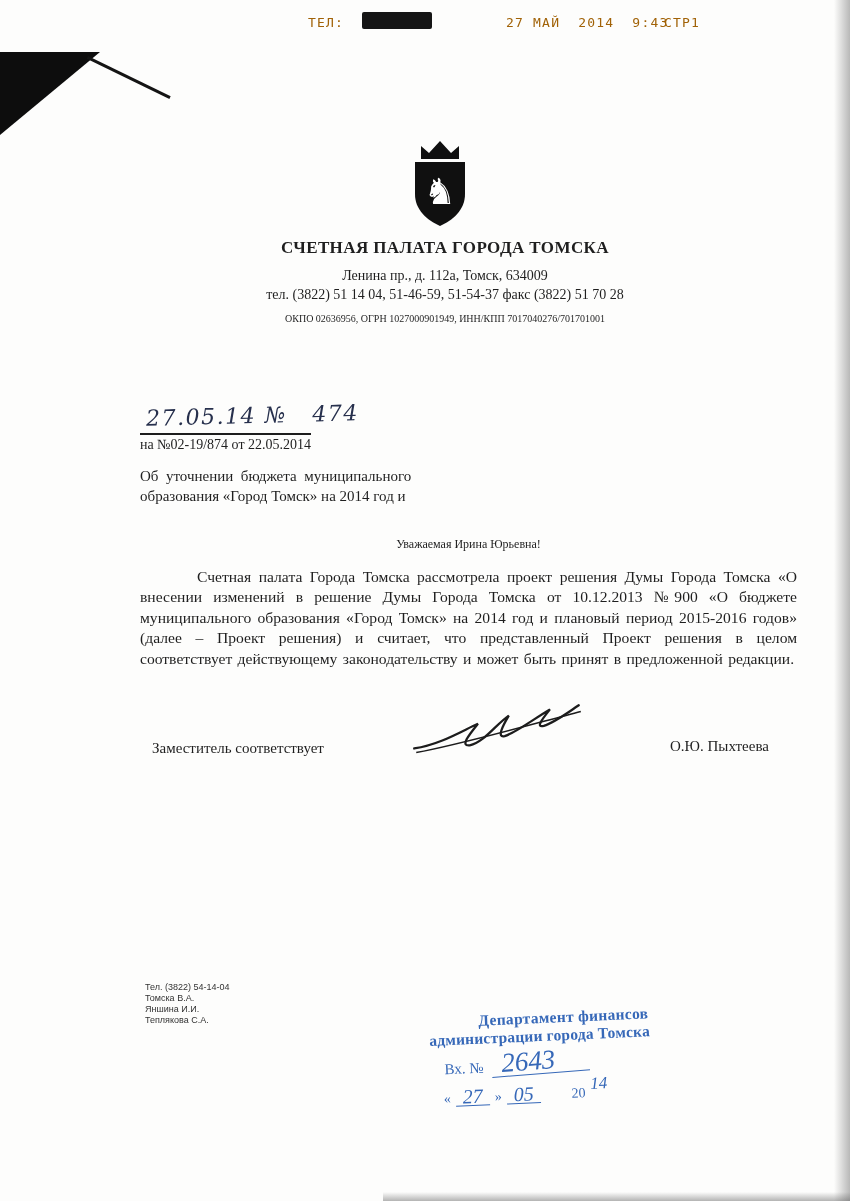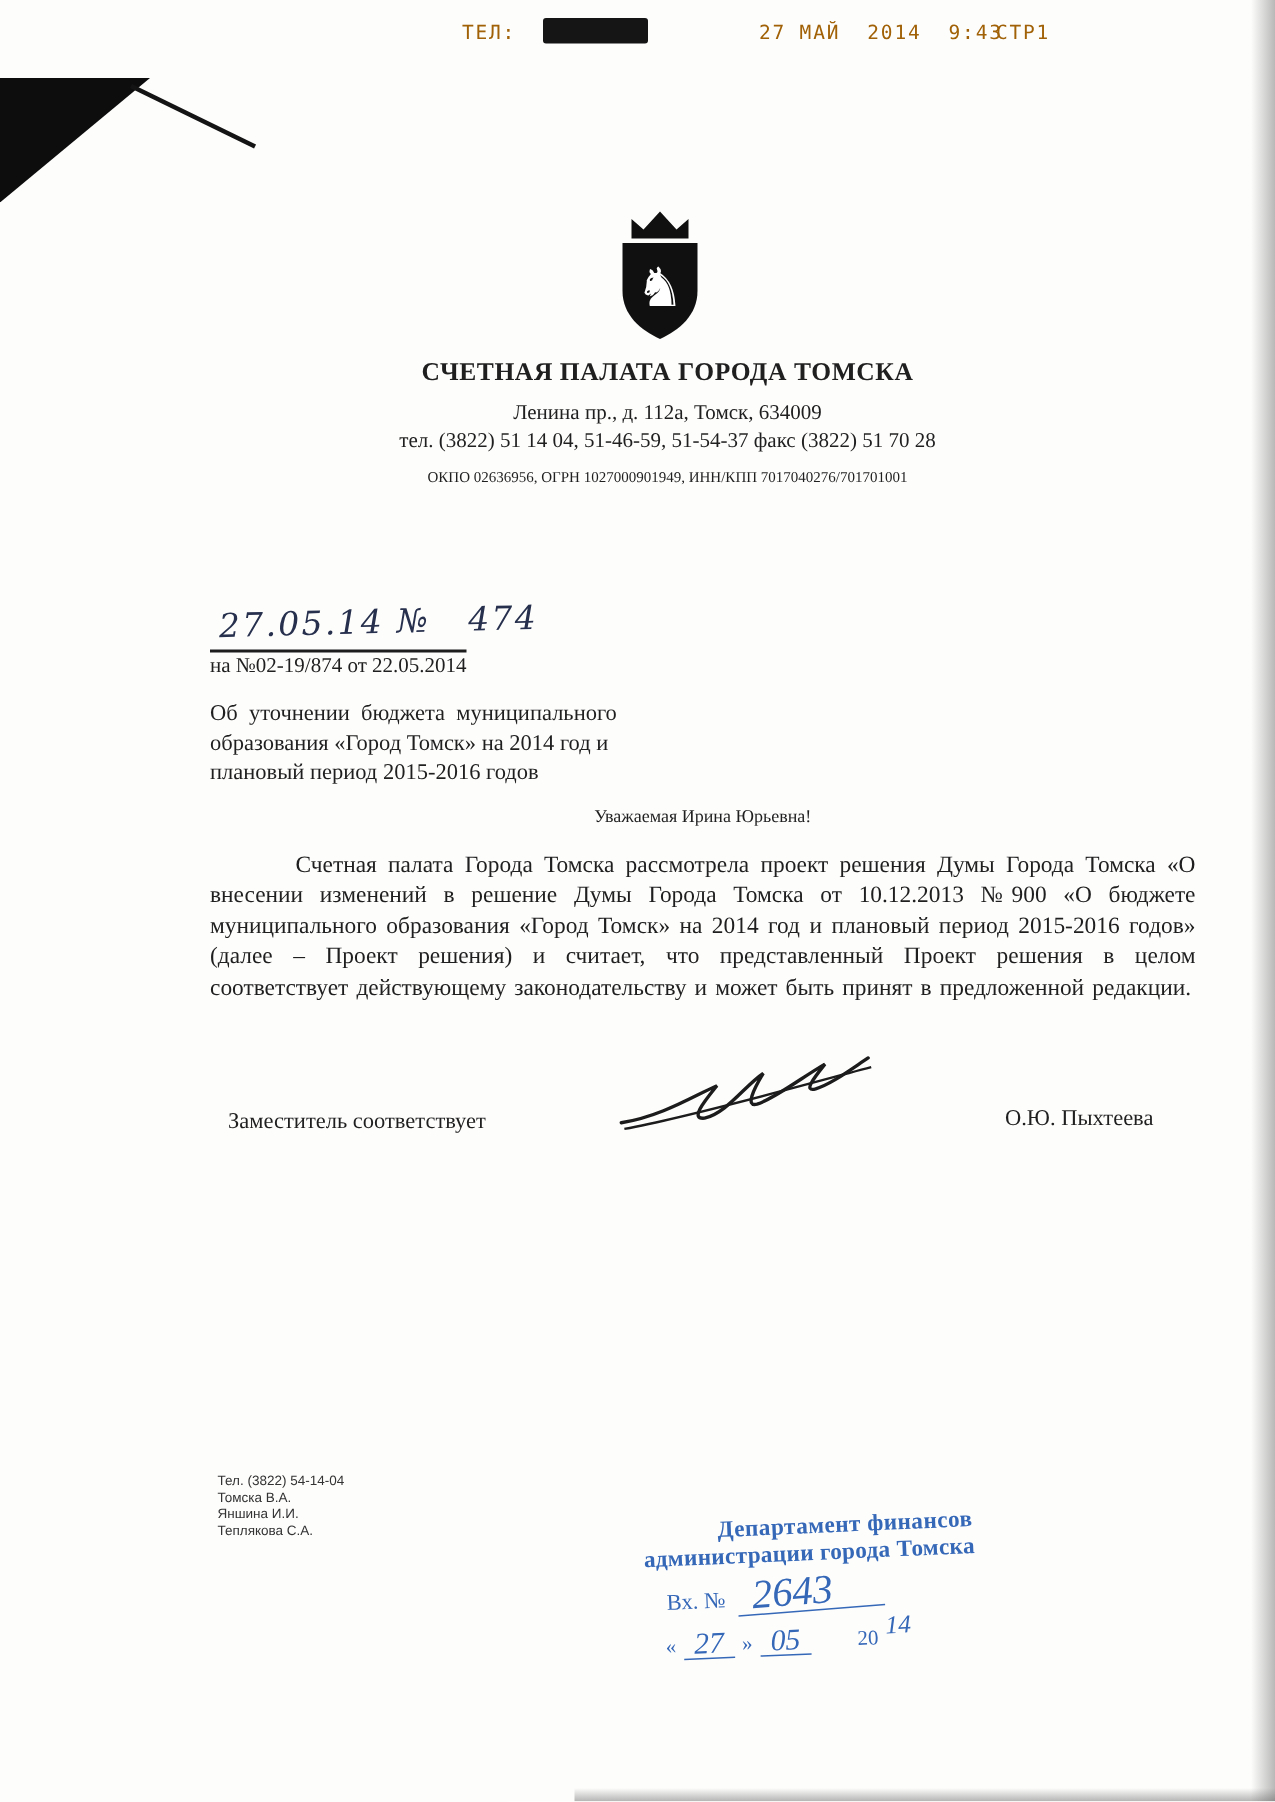--- a/index.html
+++ b/index.html
@@ -111,21 +111,20 @@
   <div class="lh-line lh-codes">ОКПО 02636956, ОГРН 1027000901949, ИНН/КПП 7017040276/701701001</div>
 
 
   <div class="hw ref-hw">27.05.14 №   474</div>
   <div class="ref-underline"></div>
   <div class="ref-reply">на №02-19/874 от 22.05.2014</div>
 
   <div class="subject">
     <div class="pre">Об  уточнении  бюджета  муниципального</div>
     <div class="pre">образования «Город Томск» на 2014 год и</div>
-    <div class="pre">плановый период 2015-2016 годов</div>
   </div>
 
   <div class="salutation">Уважаемая Ирина Юрьевна!</div>
   <div class="body-par">Счетная палата Города Томска рассмотрела проект решения Думы Города Томска «О внесении изменений в решение Думы Города Томска от 10.12.2013 №900 «О бюджете муниципального образования «Город Томск» на 2014 год и плановый период 2015-2016 годов» (далее – Проект решения) и считает, что представленный Проект решения в целом соответствует действующему законодательству и может быть принят в предложенной редакции.</div>
 
   <div class="sig-title">Заместитель соответствует</div>
   <div class="sig-scribble">
     <svg viewBox="0 0 170 70" width="175" height="72" aria-hidden="true">
       <path d="M4,52 C30,48 52,34 66,28 C58,38 48,50 58,49 C72,46 84,28 96,20 C90,30 84,42 92,40 C104,36 122,22 136,14 C128,24 122,32 130,30 C140,27 152,18 164,10" stroke="#1c1c1c" stroke-width="2.2" fill="none" stroke-linecap="round"></path>
       <path d="M6,56 C50,48 120,28 166,16" stroke="#1c1c1c" stroke-width="1.5" fill="none"></path>

